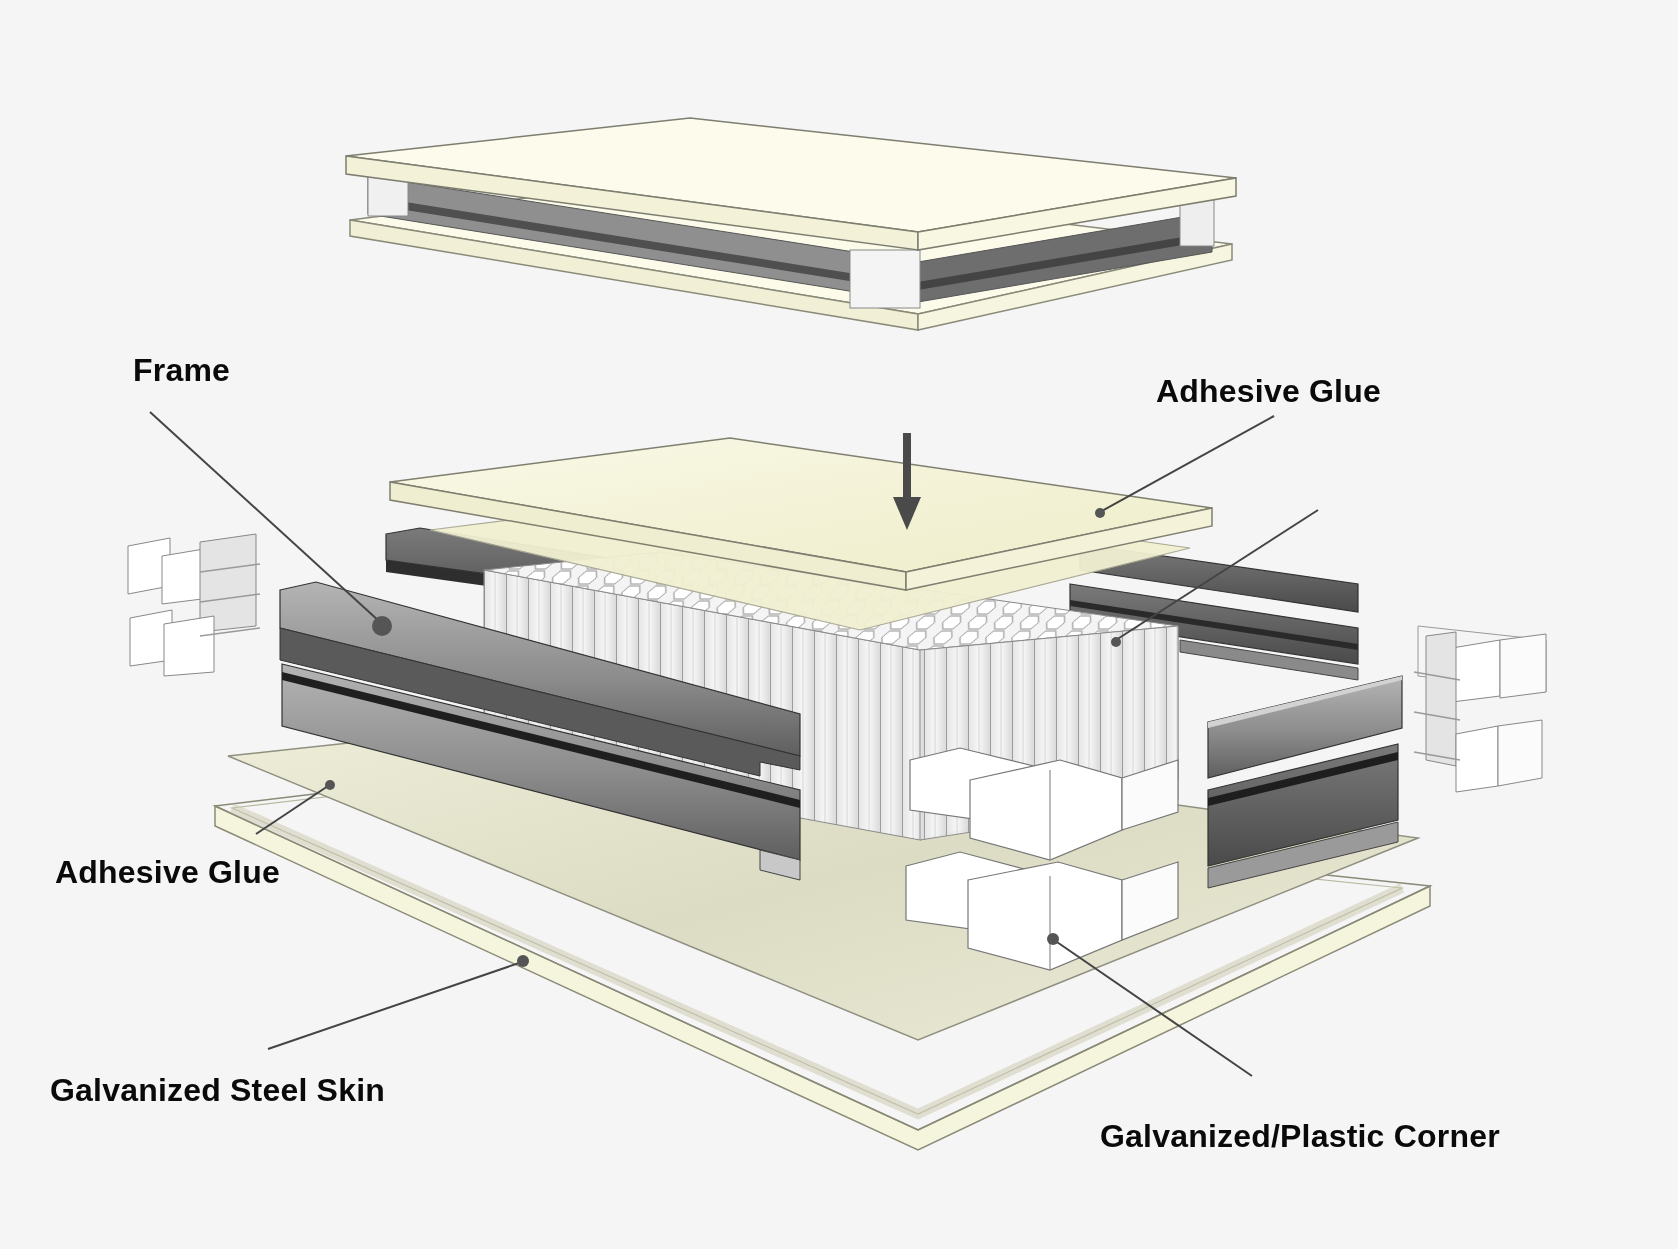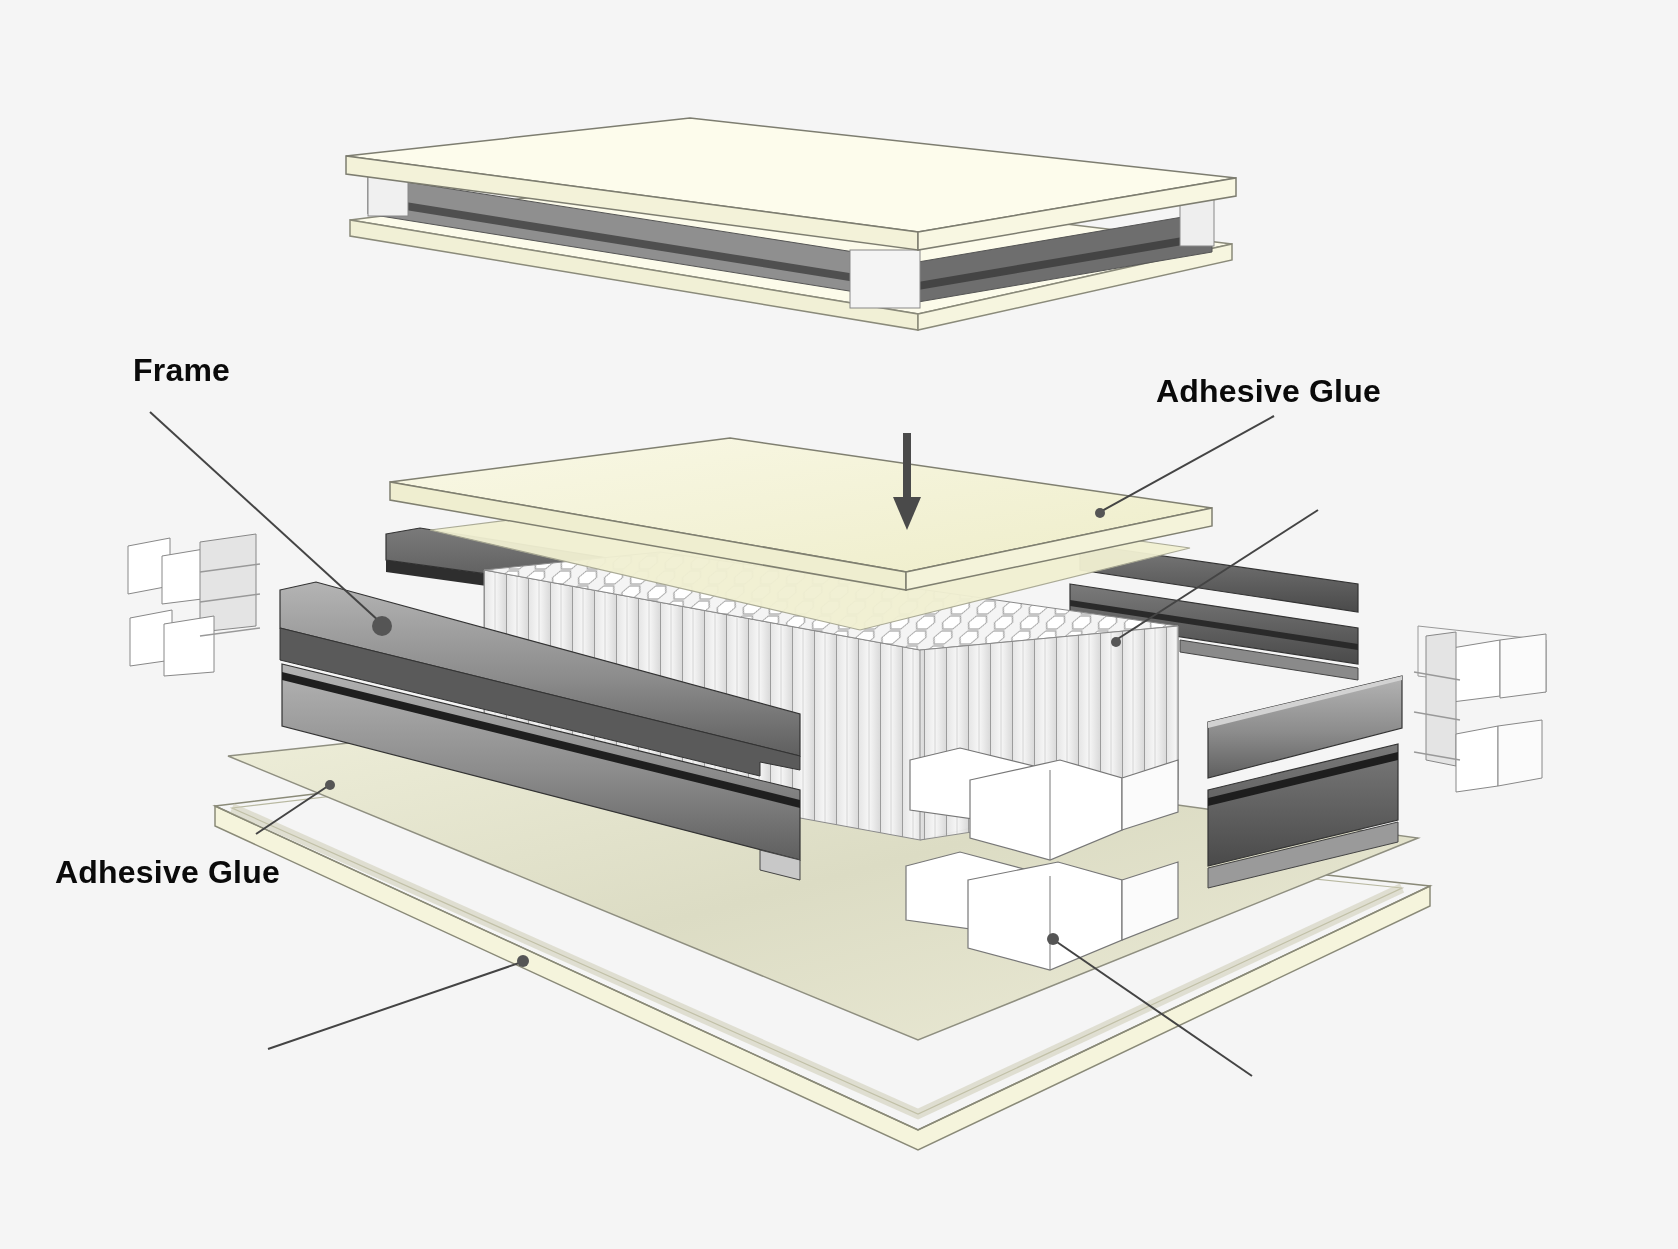--- a/index.html
+++ b/index.html
@@ -201,13 +201,15 @@
         <line x1="1252" y1="1076" x2="1054" y2="940"></line>
         <circle cx="1053" cy="939" r="6" stroke="none"></circle>
       </g>
     </g>
   </svg>
 
   
   <div class="label" style="left:85px; top:352px;margin-left:48px;">Frame</div>
   <div class="label" style="left:1156px; top:373px;">Adhesive Glue</div>
   <div class="label" style="left:55px; top:854px;">Adhesive Glue</div>
+  <div class="label" style="left:50px; top:1072px;">Galvanized Steel Skin</div>
+  <div class="label" style="left:1100px; top:1118px;">Galvanized/Plastic Corner</div>
 </div>
 
 </body></html>

